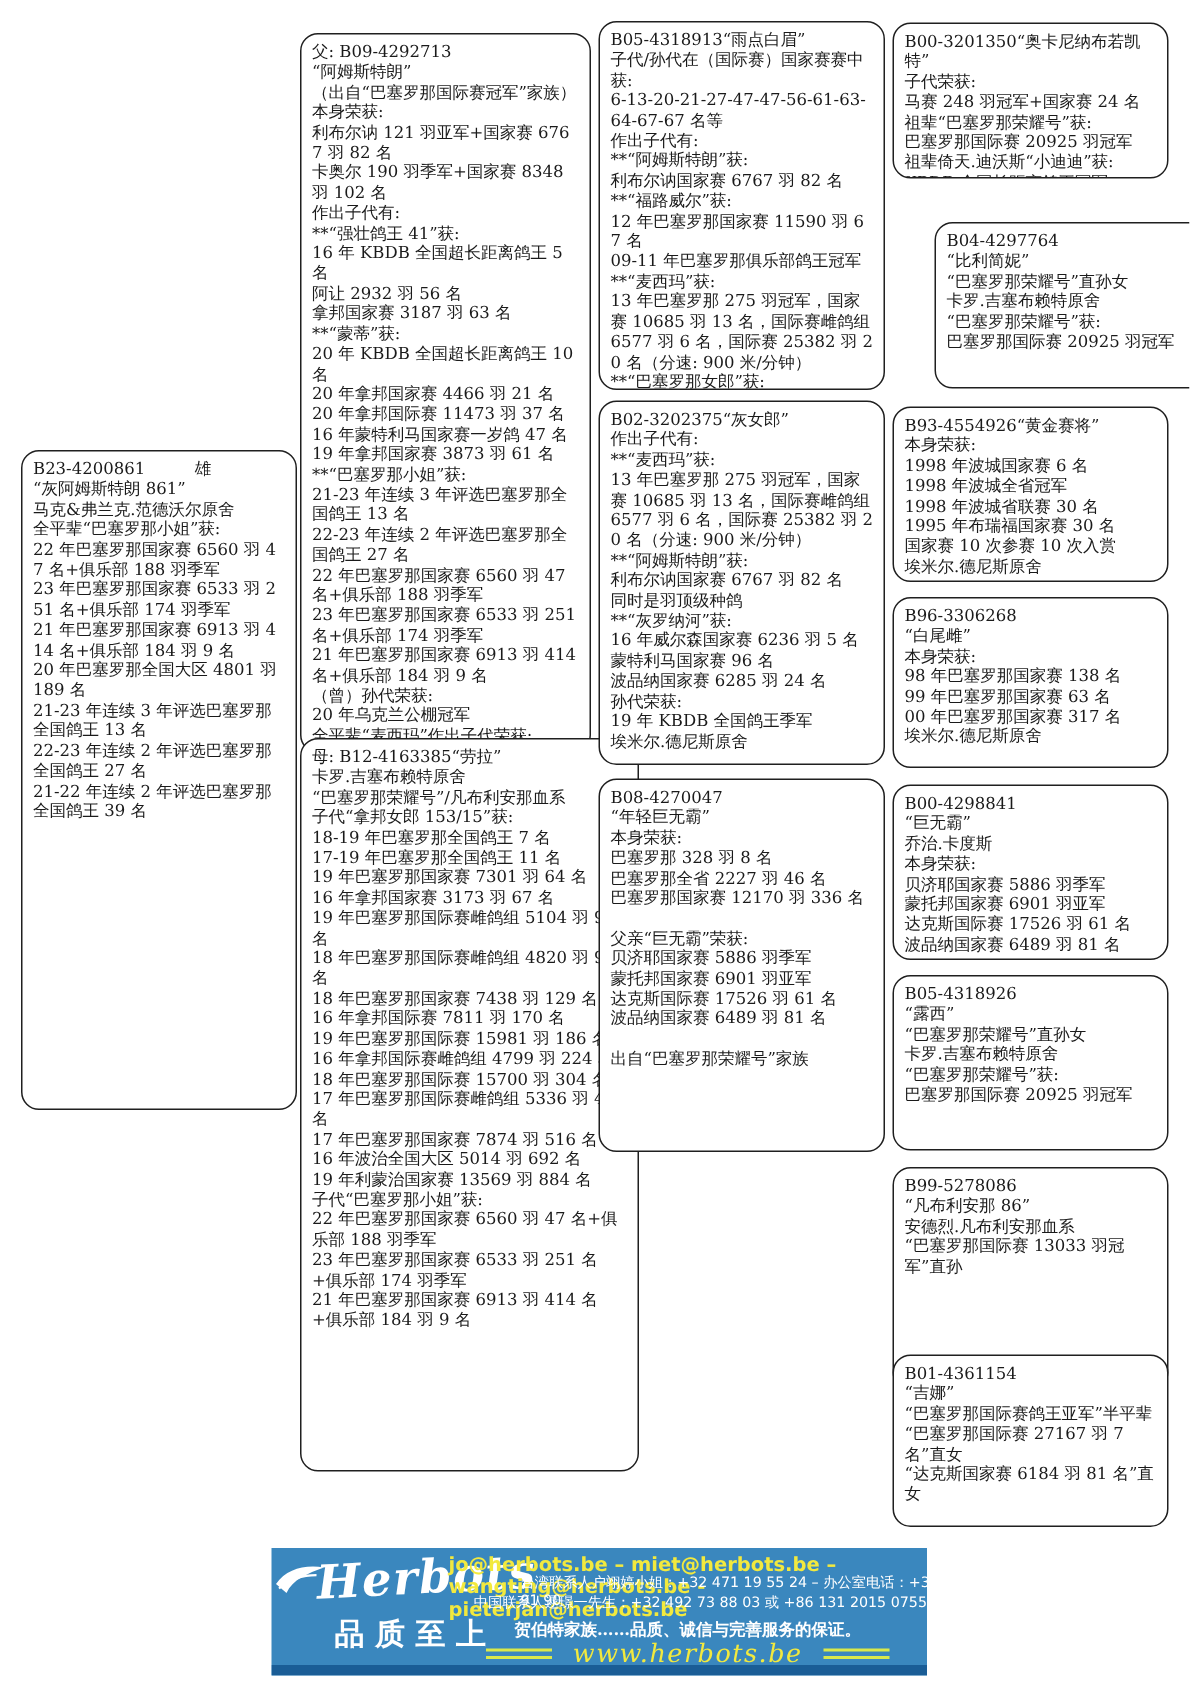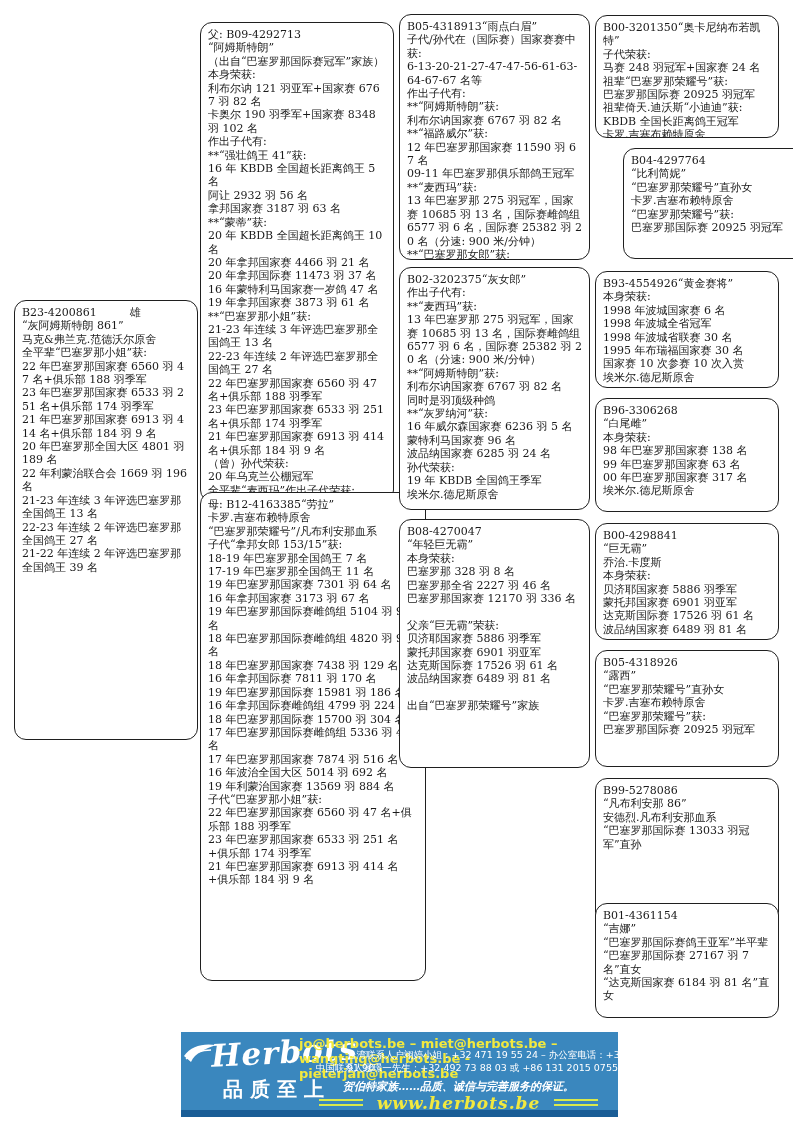--- a/index.html
+++ b/index.html
@@ -30,43 +30,42 @@
   .wing { position:absolute; left:2px; top:10px; }
   .tagline { position:absolute; left:8px; top:44px; color:#ffffff; font-weight:bold;
              font-size:20px; letter-spacing:7px; font-family:"DejaVu Sans","Liberation Sans",sans-serif;margin-left:34px; }
   .emails { position:absolute; left:118px; top:4px; width:319px; color:#f2e93e;
             font-size:13px; font-weight:bold; font-family:"DejaVu Sans","Liberation Sans",sans-serif; }
   .contact1 { position:absolute; left:118px; top:17px; width:319px; color:#ffffff;
               font-size:9.5px; font-family:"DejaVu Sans","Liberation Sans",sans-serif;margin-left:48px; }
   .contact2 { position:absolute; left:118px; top:30px; width:319px; color:#ffffff; text-align:right;
               font-size:9.5px; font-family:"DejaVu Sans","Liberation Sans",sans-serif; }
   .slogan { position:absolute; left:118px; top:47px; width:319px; color:#ffffff; text-align:center;
-            font-size:11px; font-weight:bold; font-style:italic; }
+            font-size:11px; font-weight:bold; }
   .website-row { position:absolute; left:118px; top:60px; width:319px; text-align:center; }
   .website-row .eq { display:inline-block; vertical-align:middle; width:44px; height:7px;
                      border-top:2px solid #d9e94b; border-bottom:2px solid #d9e94b; margin:0 14px; }
-  .website { display:inline-block; vertical-align:middle; color:#f2e93e; font-weight:bold;
+  .website { display:inline-block; vertical-align:middle; color:#f2e93e; font-weight:normal;
              font-style:italic; font-size:17px; letter-spacing:1px; }
 </style>
 </head>
 <body>
 
 <div class="page">
 
   <div class="box" style="left:14px;top:300px;width:184px;height:440px">
     <div class="hd">B23-4200861　　　雄</div>
     <div>
         <div class="line">“灰阿姆斯特朗 861”</div>
         <div class="line">马克&amp;弗兰克.范德沃尔原舍</div>
         <div class="line">全平辈“巴塞罗那小姐”获:</div>
         <div class="line">22 年巴塞罗那国家赛 6560 羽 47 名+俱乐部 188 羽季军</div>
         <div class="line">23 年巴塞罗那国家赛 6533 羽 251 名+俱乐部 174 羽季军</div>
         <div class="line">21 年巴塞罗那国家赛 6913 羽 414 名+俱乐部 184 羽 9 名</div>
         <div class="line">20 年巴塞罗那全国大区 4801 羽 189 名</div>
-        <div class="line">22 年利蒙治联合会 1669 羽 196 名</div>
         <div class="line">21-23 年连续 3 年评选巴塞罗那全国鸽王 13 名</div>
         <div class="line">22-23 年连续 2 年评选巴塞罗那全国鸽王 27 名</div>
         <div class="line">21-22 年连续 2 年评选巴塞罗那全国鸽王 39 名</div>
       </div>
   </div>
 
   <div class="box" style="left:200px;top:22px;width:194px;height:480px">
     <div class="hd">父: B09-4292713</div>
     <div>
         <div class="line">“阿姆斯特朗”</div>
@@ -175,21 +174,21 @@
         <div class="line">贝济耶国家赛 5886 羽季军</div>
         <div class="line">蒙托邦国家赛 6901 羽亚军</div>
         <div class="line">达克斯国际赛 17526 羽 61 名</div>
         <div class="line">波品纳国家赛 6489 羽 81 名</div>
         <div class="line"></div>
         <div class="line">出自“巴塞罗那荣耀号”家族</div>
       </div>
   </div>
 
 
-  <div class="box" style="left:595px;top:15px;width:184px;height:123px">
+  <div class="box" style="left:595px;top:15px;width:184px;height:104px">
     <div class="hd">B00-3201350“奥卡尼纳布若凯特”</div>
     <div>
         <div class="line">子代荣获:</div>
         <div class="line">马赛 248 羽冠军+国家赛 24 名</div>
         <div class="line">祖辈“巴塞罗那荣耀号”获:</div>
         <div class="line">巴塞罗那国际赛 20925 羽冠军</div>
         <div class="line">祖辈倚天.迪沃斯“小迪迪”获:</div>
         <div class="line">KBDB 全国长距离鸽王冠军</div>
         <div class="line">卡罗.吉塞布赖特原舍</div>
       </div>

